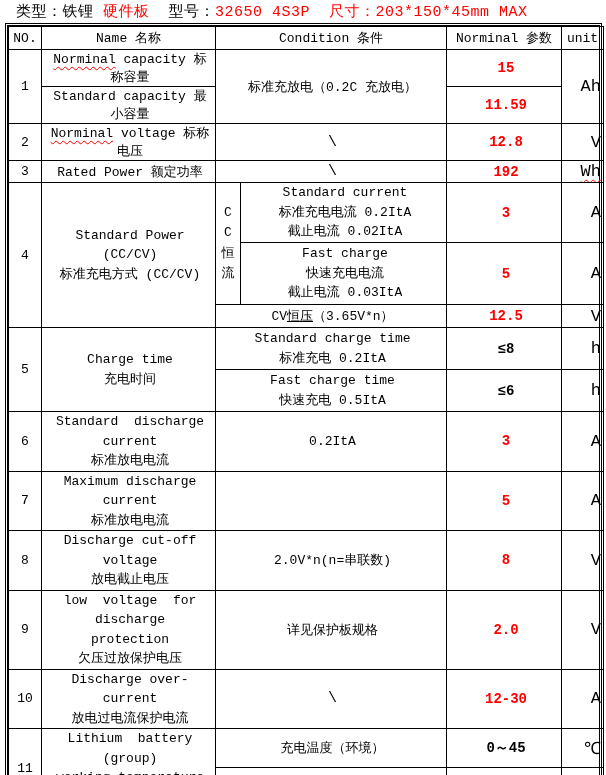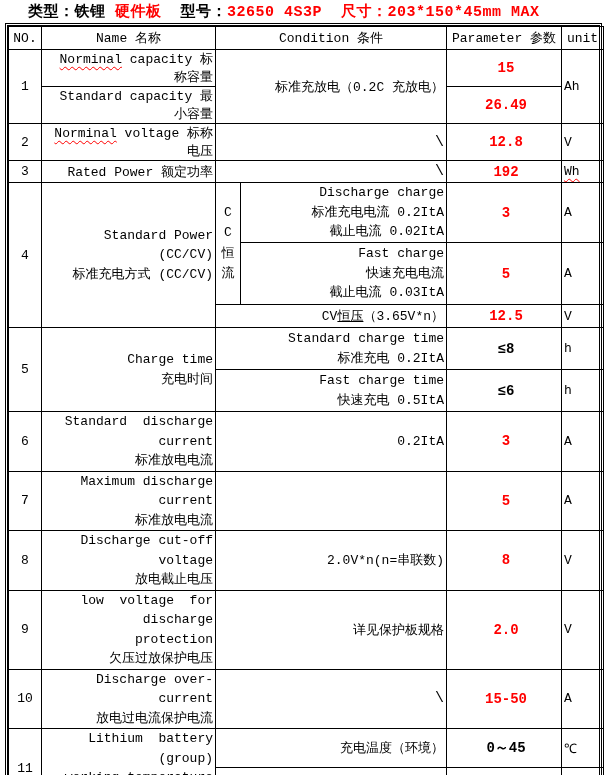--- a/index.html
+++ b/index.html
@@ -1,30 +1,30 @@
 <!DOCTYPE html>
 <html><head>
 <meta charset="utf-8">
 <style>
   html,body{margin:0;padding:0;background:#fff;}
   body{width:606px;height:775px;color:#000;
        font-family:"Liberation Mono","DejaVu Sans Mono",monospace;}
-  .title{height:21px;padding-left:28px;padding-top:2px;font-size:15px;
-         font-weight:bold;white-space:pre;letter-spacing:0.5px;}
+  .title{height:21px;padding-left:16px;padding-top:2px;font-size:15px;
+         font-weight:normal;white-space:pre;letter-spacing:0.5px;}
   .title .red{color:#FF0000;}
   .tbl-wrap{margin:0 4px 0 5px;border:3px double #000;}
   table{border-collapse:collapse;table-layout:fixed;width:100%;}
   td,th{border:1px solid #000;font-size:13px;font-weight:normal;
         padding:0 2px;overflow:hidden;vertical-align:middle;}
   .c{text-align:center;}
-  .l{text-align:right;padding-left:5px;}
+  .l{text-align:center;padding-left:5px;}
   .ml{white-space:pre-wrap;line-height:1.5;}
   .param{font-weight:bold;text-align:center;font-size:14px;color:#FF0000;padding-left:6px;}
   .param.black{color:#000;}
-  .unit{text-align:left;font-size:13px;}
+  .unit{text-align:right;font-size:17px;}
   .wavy{text-decoration-line:underline;text-decoration-style:wavy;
         text-decoration-color:#FF0000;text-decoration-thickness:1px;
         text-underline-offset:3px;}
   .ul{text-decoration:underline;}
   .cc-cell{text-align:center;white-space:pre-line;line-height:1.55;
            padding:0;font-size:13px;}
   .backslash{font-size:15px;}
 </style>
 </head>
 <body>
@@ -40,34 +40,34 @@
     <col style="width:206px">
         <col style="width:115px">
         <col style="width:42px">
   </colgroup>
 
   <tbody>
         <tr style="height:23px">
     <th class="c">NO.</th>
     <th class="c">Name 名称</th>
     <th class="c" colspan="2">Condition 条件</th>
-    <th class="c">Parameter 参数</th>
+    <th class="c">Norminal 参数</th>
     <th class="c">unit</th>
   </tr>
 
   <tr style="height:22px">
     <td class="c" rowspan="2">1</td>
     <td class="l"><span class="wavy">Norminal</span><span> capacity 标称容量</span></td>
     <td class="l" colspan="2" rowspan="2">标准充放电（0.2C 充放电）</td>
     <td class="param">15</td>
     <td class="unit" rowspan="2">Ah</td>
   </tr>
   <tr style="height:22px">
     <td class="l">Standard capacity 最小容量</td>
-    <td class="param">26.49</td>
+    <td class="param">11.59</td>
   </tr>
 
   <tr style="height:22px">
     <td class="c">2</td>
     <td class="l"><span class="wavy">Norminal</span><span> voltage 标称电压</span></td>
     <td class="l backslash" colspan="2">\</td>
     <td class="param">12.8</td>
     <td class="unit">V</td>
   </tr>
 
@@ -80,21 +80,21 @@
   </tr>
 
   <tr style="height:60px">
     <td class="c" rowspan="3">4</td>
     <td class="l ml" rowspan="3">Standard Power (CC/CV)
 标准充电方式 (CC/CV)</td>
     <td class="cc-cell" rowspan="2">C
 C
 恒
 流</td>
-    <td class="l ml">Discharge charge
+    <td class="l ml">Standard current
 标准充电电流 0.2ItA
 截止电流 0.02ItA</td>
     <td class="param">3</td>
     <td class="unit">A</td>
   </tr>
   <tr style="height:62px">
     <td class="l ml">Fast charge
 快速充电电流
 截止电流 0.03ItA</td>
     <td class="param">5</td>
@@ -157,21 +157,21 @@
     <td class="l" colspan="2">详见保护板规格</td>
     <td class="param">2.0</td>
     <td class="unit">V</td>
   </tr>
 
   <tr style="height:46px">
     <td class="c">10</td>
     <td class="l ml">Discharge over-current
 放电过电流保护电流</td>
     <td class="l backslash" colspan="2">\</td>
-    <td class="param">15-50</td>
+    <td class="param">12-30</td>
     <td class="unit">A</td>
   </tr>
 
   <tr style="height:32px">
     <td class="c" rowspan="2">11</td>
     <td class="l ml" rowspan="2">Lithium  battery  (group)
 working temperature
 电池（组）工作温度</td>
     <td class="l" colspan="2">充电温度（环境）</td>
     <td class="param black">0～45</td>

